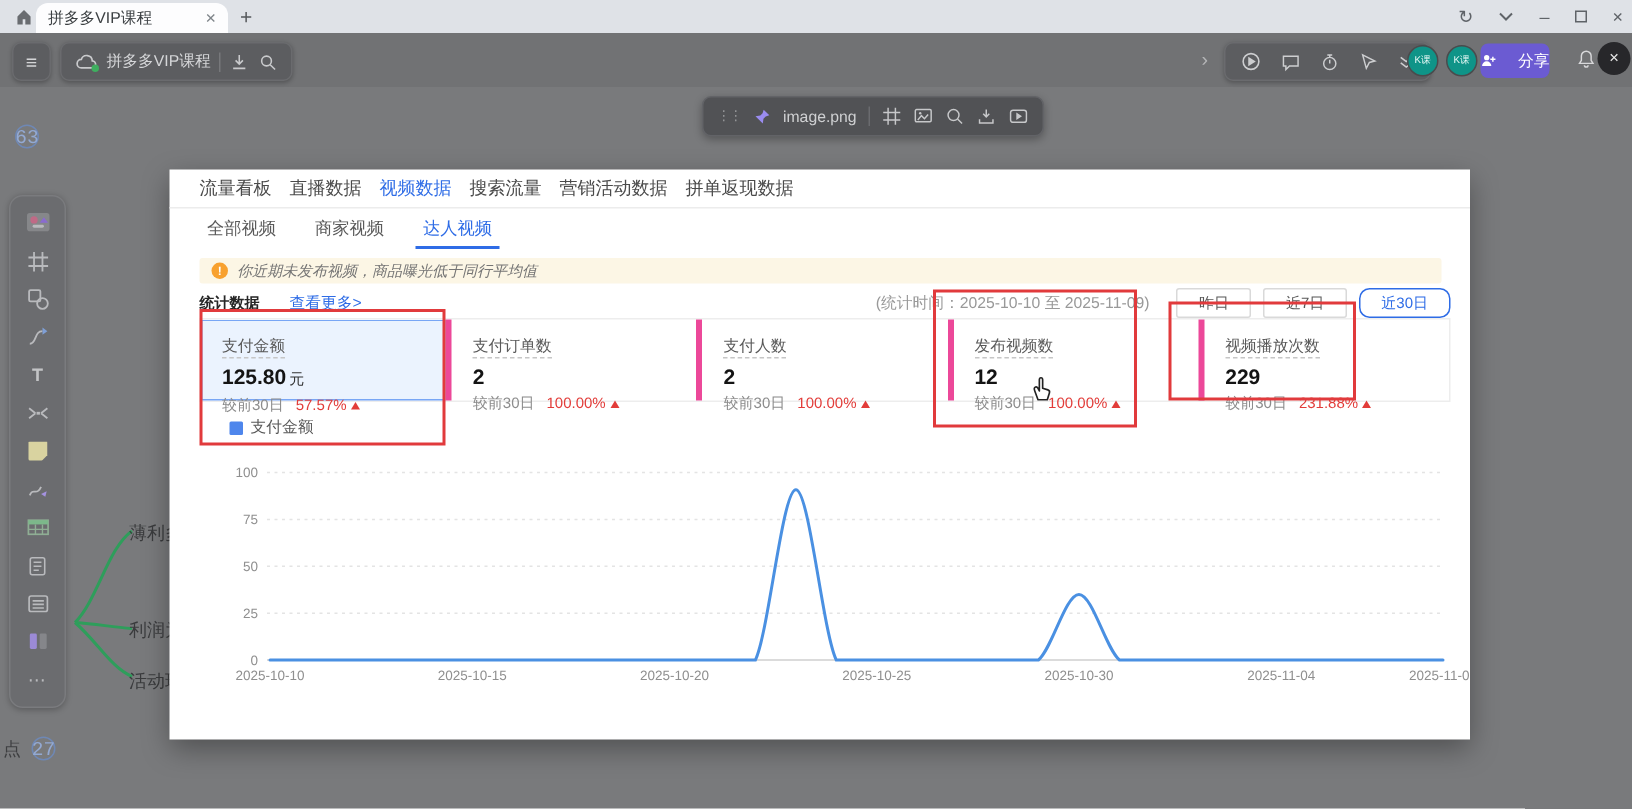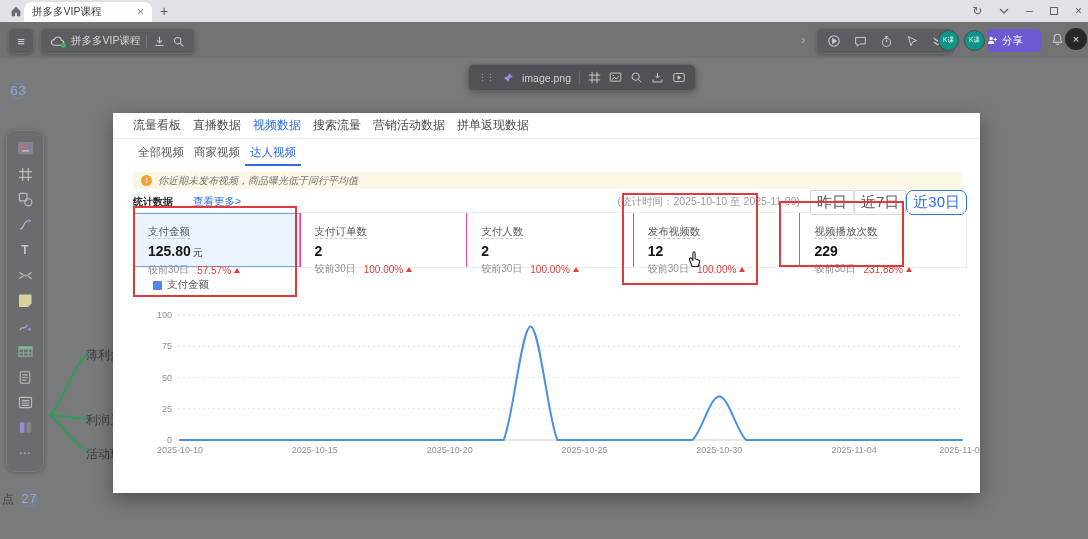--- a/index.html
+++ b/index.html
@@ -26,21 +26,21 @@
   .grp{position:absolute;background:#5c5d60;border:1px solid #6a6b6e;border-radius:6px;box-shadow:0 1px 3px rgba(0,0,0,.25);display:flex;align-items:center;box-sizing:border-box;}
   .hamb{left:8px;top:28px;width:26px;height:26px;justify-content:center;color:#d4d5d7;font-size:13px;}
   .docgrp{left:40px;top:28px;height:26px;padding:0 9px;gap:6px;}
   .doc-title{font-size:10.5px;color:#d5d6d8;white-space:nowrap;}
   .vdiv{width:1px;height:13px;background:#77787b;}
   .cloudwrap{position:relative;width:15px;height:15px;}
   .greendot{position:absolute;right:-1px;bottom:1px;width:5px;height:5px;border-radius:50%;background:#3fae5f;}
   .rchev{position:absolute;left:801px;top:33px;color:#b4b5b7;font-size:13px;line-height:1;}
   .toolgrp{left:816px;top:28px;height:26px;padding:0 10px;gap:13px;}
   .avatar{position:absolute;top:30px;width:21px;height:21px;border-radius:50%;background:#0f9488;color:#eafaf7;font-size:6.5px;display:flex;align-items:center;justify-content:center;border:1px solid #4a4b4d;box-sizing:border-box;}
-  .share{position:absolute;left:987px;top:29px;width:54px;height:23px;border-radius:5px;background:#6b5bd2;color:#fff;display:flex;align-items:center;justify-content:flex-start;gap:4px;font-size:10.5px;}
+  .share{position:absolute;left:987px;top:29px;width:46px;height:23px;border-radius:5px;background:#6b5bd2;color:#fff;display:flex;align-items:center;justify-content:space-between;gap:4px;font-size:10.5px;}
   .bell{position:absolute;left:1051px;top:32px;}
   .darkav{position:absolute;left:1065px;top:28px;width:22px;height:22px;border-radius:50%;background:#27272a;color:#e8e8e8;display:flex;align-items:center;justify-content:center;font-size:11px;}
   
   .lpanel{position:absolute;left:6px;top:130px;width:38px;height:342px;background:#6b6c6f;border:1px solid #7a7b7e;border-radius:9px;box-shadow:0 1px 4px rgba(0,0,0,.25);display:flex;flex-direction:column;align-items:center;justify-content:space-around;padding:5px 0;box-sizing:border-box;z-index:3;}
   .tool{width:22px;height:22px;display:flex;align-items:center;justify-content:center;color:#b9babd;}
   .sticky{width:13px;height:13px;background:#d9d3a0;border-radius:1px;clip-path:polygon(0 0,100% 0,100% 70%,70% 100%,0 100%);}
   .ttool{font-size:12px;font-weight:bold;color:#c3c4c6;}
   .moretool{font-size:12px;color:#b9babd;letter-spacing:1px;}
   .badge{position:absolute;width:16px;height:16px;border-radius:50%;border:1px solid #6f88b5;color:#93a9d2;font-size:13px;display:flex;align-items:center;justify-content:center;box-sizing:border-box;font-family:Liberation Mono, monospace;}
   .badge.top{left:10px;top:83px;}
@@ -51,35 +51,35 @@
   
   .imgbar{position:absolute;left:468px;top:64px;height:27px;background:#515255;border:1px solid #626367;border-radius:6px;box-shadow:0 2px 6px rgba(0,0,0,.3);display:flex;align-items:center;padding:0 9px;gap:8px;z-index:10;box-sizing:border-box;}
   .dragdots{color:#96979a;font-size:9px;letter-spacing:-1px;line-height:1;}
   .fname{font-size:10.5px;color:#cfd0d2;}
   .imgbar .vdiv{background:#6a6b6f;}
   
   .dash{position:absolute;left:113px;top:113px;width:867px;height:380px;background:#fff;box-shadow:0 6px 18px rgba(0,0,0,.35);z-index:5;}
   .db-tabs{position:absolute;top:0;left:0;right:0;height:25px;border-bottom:1px solid #ececec;display:flex;align-items:center;gap:12px;padding-left:20px;}
   .db-tab{font-size:12px;color:#4a4a4a;cursor:pointer;}
   .db-tab.active{color:#2e6ce6;}
-  .db-subtabs{position:absolute;top:27px;left:20px;display:flex;height:26px;}
+  .db-subtabs{position:absolute;top:27px;left:20px;display:flex;gap:16px;height:26px;}
   .db-subtab{font-size:11.5px;color:#5a5a5a;padding:5px 5px 7px;cursor:pointer;}
   .db-subtab.active{color:#2e6ce6;border-bottom:2px solid #2e6ce6;}
   .db-warning{position:absolute;top:59px;left:20px;width:828px;height:17px;background:#fcf6e5;border-radius:2px;display:flex;align-items:center;gap:6px;padding:0 8px;box-sizing:border-box;}
   .warn-ic{width:11px;height:11px;border-radius:50%;background:#f8a12f;color:#fff;font-size:8px;font-weight:bold;display:flex;align-items:center;justify-content:center;flex:none;}
   .warn-txt{font-size:10px;color:#757575;font-style:italic;}
   .db-statshead{position:absolute;top:80px;left:20px;right:13px;height:18px;display:flex;align-items:center;}
   .stats-title{font-size:10px;font-weight:bold;color:#262626;}
   .view-more{font-size:10.5px;color:#2e6ce6;margin-left:20px;cursor:pointer;}
   .sh-spacer{flex:1;}
   .time-range{font-size:10.5px;color:#999;margin-right:10px;white-space:nowrap;}
-  .rng{font-size:15px;color:#595959;background:#fff;border:1px solid #d9d9d9;border-radius:2px;padding:2px 6px;cursor:pointer;white-space:nowrap;}
+  .rng{font-size:10px;color:#595959;background:#fff;border:1px solid #d9d9d9;border-radius:2px;padding:2px 14px;margin-left:8px;cursor:pointer;white-space:nowrap;}
   .rng.active{color:#2e6ce6;border-color:#2e6ce6;border-radius:7px;}
   .db-cards{position:absolute;top:99px;left:20px;width:834px;height:56px;border:1px solid #ededed;display:flex;box-sizing:border-box;}
-  .card{flex:1;padding:8px 14px 0;box-sizing:border-box;border-left:1px solid #ec4899;cursor:pointer;}
+  .card{flex:1;padding:8px 14px 0;box-sizing:border-box;border-left:4px solid #ec4899;cursor:pointer;}
   .card:first-child{border-left:none;}
   .card.selected{background:#ebf3fe;box-shadow:inset 0 0 0 1px #78a6f5;}
   .card-label{font-size:10.5px;color:#595959;border-bottom:1px dashed #c6c6c6;padding-bottom:1px;}
   .card-value{font-size:14px;font-weight:bold;color:#141414;margin-top:4px;}
   .card-unit{font-size:10px;font-weight:normal;color:#333;margin-left:2px;}
   .card-delta{font-size:10px;color:#8c8c8c;margin-top:3px;display:flex;align-items:center;}
   .delta-val{color:#e23c39;margin-left:8px;}
   .up-tri{width:0;height:0;border-left:3px solid transparent;border-right:3px solid transparent;border-bottom:5px solid #e23c39;margin-left:3px;}
   .db-legend{position:absolute;top:165px;left:40px;display:flex;align-items:center;gap:5px;cursor:pointer;}
   .legend-sq{width:9px;height:9px;background:#4e86ec;border-radius:1px;}

